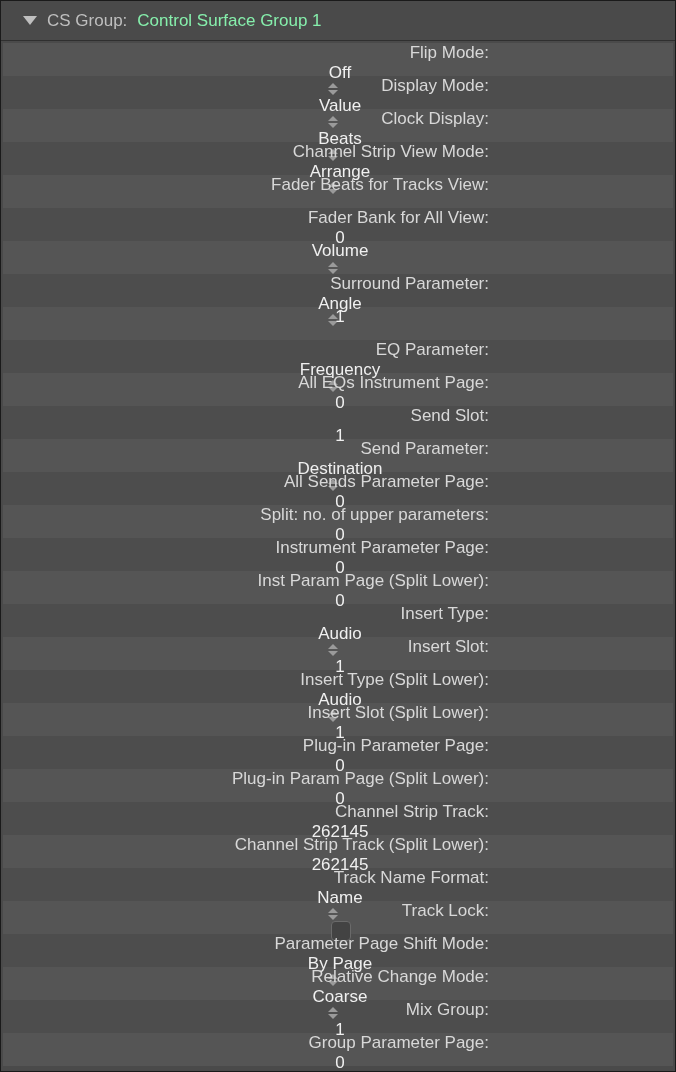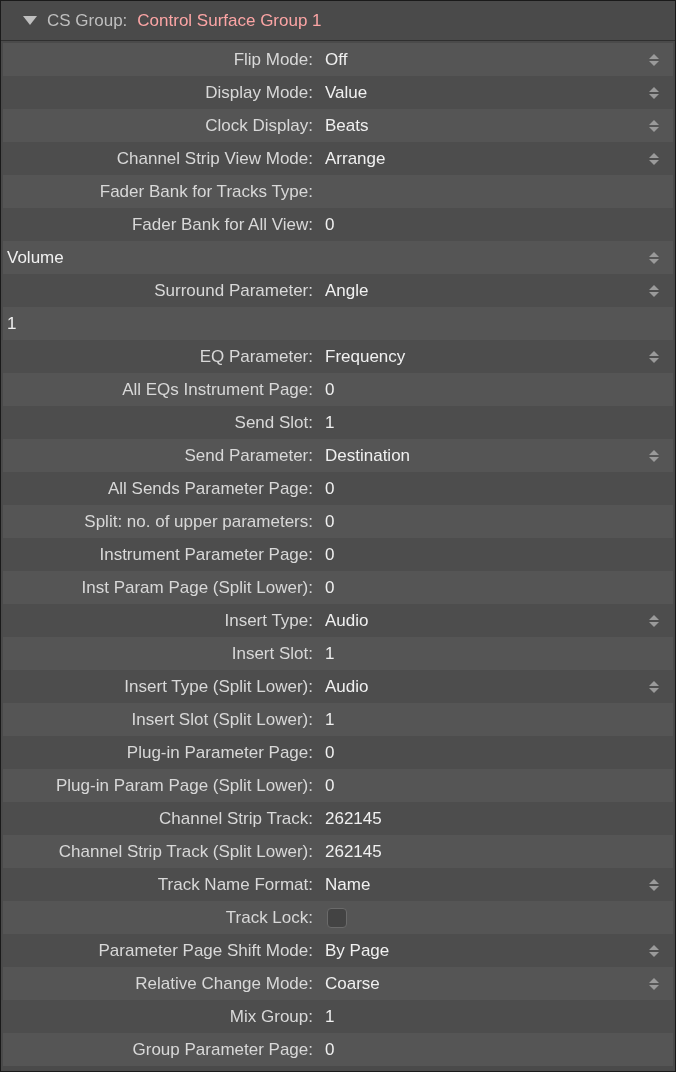--- a/index.html
+++ b/index.html
@@ -33,30 +33,31 @@
       border-top: 9px solid #bfbfbf;
       margin-right: 10px;
       flex-shrink: 0;
     }
     .header-label {
       color: #bfbfbf;
       margin-right: 10px;
       text-align: right;
     }
     .header-value {
-      color: #fca5a5;
+      color: #86efac;
       font-weight: 400;
     }
     .rows {
       padding: 2px 2px 0 2px;
     }
     .row {
       display: flex;
       align-items: center;
       height: 33px;
+      flex-direction: column;
     }
     .row:nth-child(odd) { background: #555555; }
     .row:nth-child(even) { background: #4d4d4d; }
     .label {
       width: 318px;
       text-align: right;
       padding-right: 8px;
       color: #d8d8d8;
       white-space: nowrap;
     }
@@ -131,21 +132,21 @@
       </div>
       <div class="row">
         <div class="label">Channel Strip View Mode:</div>
         <div class="value">Arrange</div>
         <div class="stepper">
           <div class="up-caret"></div>
           <div class="down-caret"></div>
         </div>
       </div>
       <div class="row">
-        <div class="label">Fader Bank for Tracks Type:</div>
+        <div class="label">Fader Beats for Tracks View:</div>
         <div class="stepper"></div>
       </div>
       <div class="row">
         <div class="label">Fader Bank for All View:</div>
         <div class="value">0</div>
         <div class="stepper"></div>
       </div>
       <div class="row">
         <div class="value">Volume</div>
         <div class="stepper">

